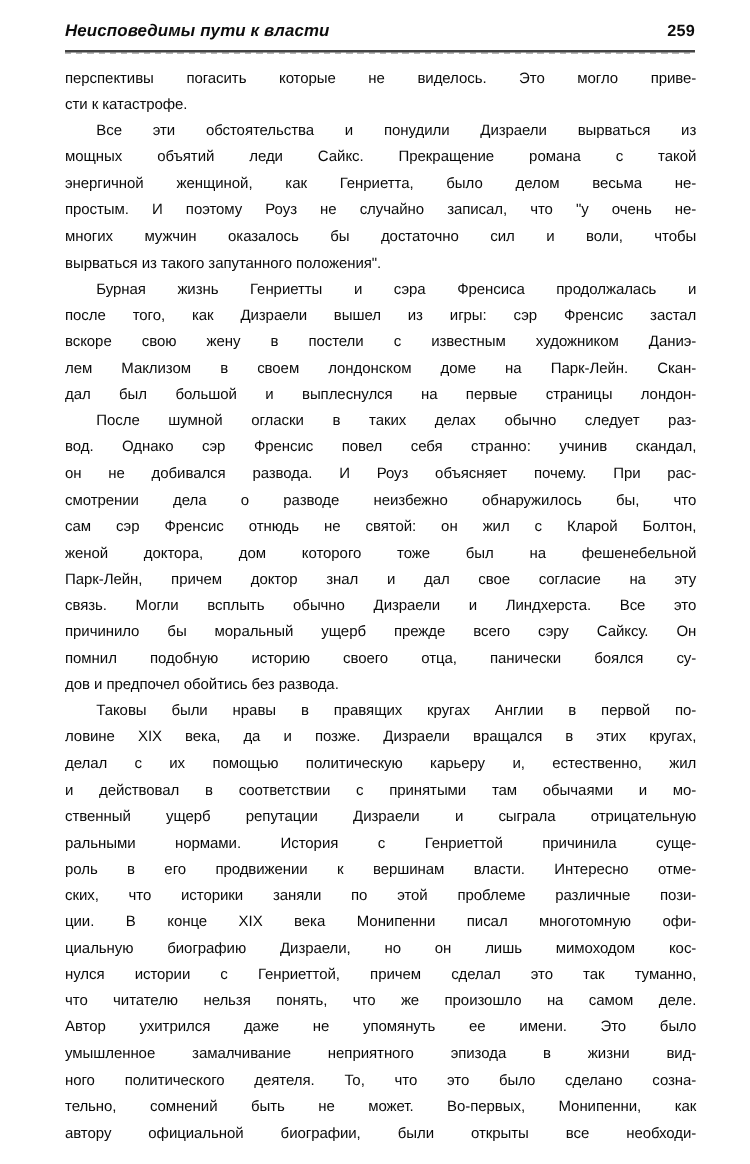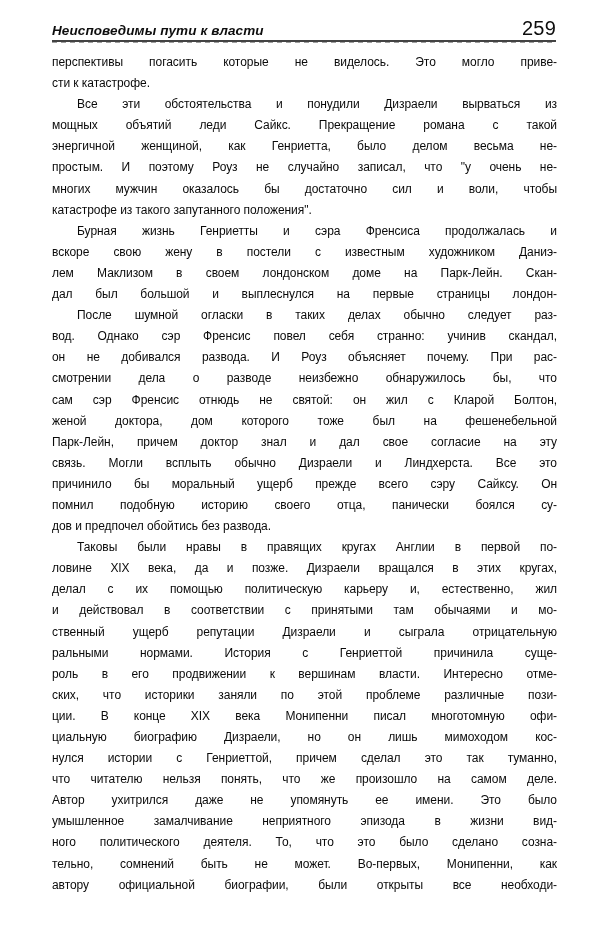--- a/index.html
+++ b/index.html
@@ -27,22 +27,22 @@
   }
   .header-title {
     font-size: 13.5px;
     font-style: italic;
     font-weight: bold;
     color: #0d0d0d;
     letter-spacing: 0.1px;
     white-space: nowrap;
   }
   .header-page-number {
-    font-size: 20px;
-    font-weight: normal;
+    font-size: 13px;
+    font-weight: bold;
     color: #0d0d0d;
     letter-spacing: 0.2px;
   }
   .header-rule {
     position: absolute;
     left: 52px;
     top: 40px;
     width: 504px;
     height: 2px;
     background: #1a1a1a;
@@ -114,24 +114,25 @@
       <p class="para">
         <span class="line j">перспективы погасить которые не виделось. Это могло приве-</span>
         <span class="line last">сти к катастрофе.</span>
       </p>
       <p class="para">
         <span class="line j"><span class="indent"></span>Все эти обстоятельства и понудили Дизраели вырваться из</span>
         <span class="line j">мощных объятий леди Сайкс. Прекращение романа с такой</span>
         <span class="line j">энергичной женщиной, как Генриетта, было делом весьма не-</span>
         <span class="line j">простым. И поэтому Роуз не случайно записал, что "у очень не-</span>
         <span class="line j">многих мужчин оказалось бы достаточно сил и воли, чтобы</span>
-        <span class="line last">катастрофе из такого запутанного положения".</span>
+        <span class="line last">вырваться из такого запутанного положения".</span>
       </p>
       <p class="para">
         <span class="line j"><span class="indent"></span>Бурная жизнь Генриетты и сэра Френсиса продолжалась и</span>
+        <span class="line j">после того, как Дизраели вышел из игры: сэр Френсис застал</span>
         <span class="line j">вскоре свою жену в постели с известным художником Даниэ-</span>
         <span class="line j">лем Маклизом в своем лондонском доме на Парк-Лейн. Скан-</span>
         <span class="line j">дал был большой и выплеснулся на первые страницы лондон-</span>
       </p>
       <p class="para">
         <span class="line j"><span class="indent"></span>После шумной огласки в таких делах обычно следует раз-</span>
         <span class="line j">вод. Однако сэр Френсис повел себя странно: учинив скандал,</span>
         <span class="line j">он не добивался развода. И Роуз объясняет почему. При рас-</span>
         <span class="line j">смотрении дела о разводе неизбежно обнаружилось бы, что</span>
         <span class="line j">сам сэр Френсис отнюдь не святой: он жил с Кларой Болтон,</span>

